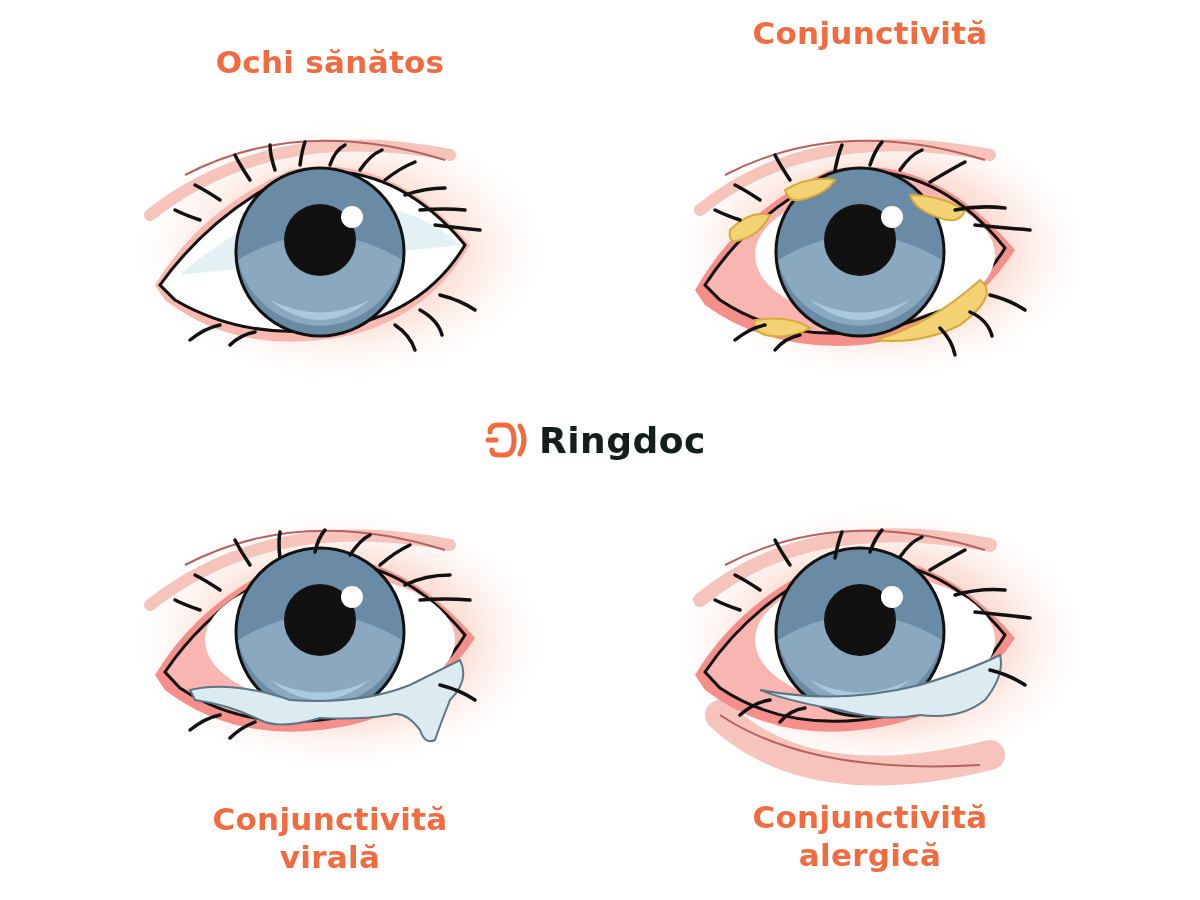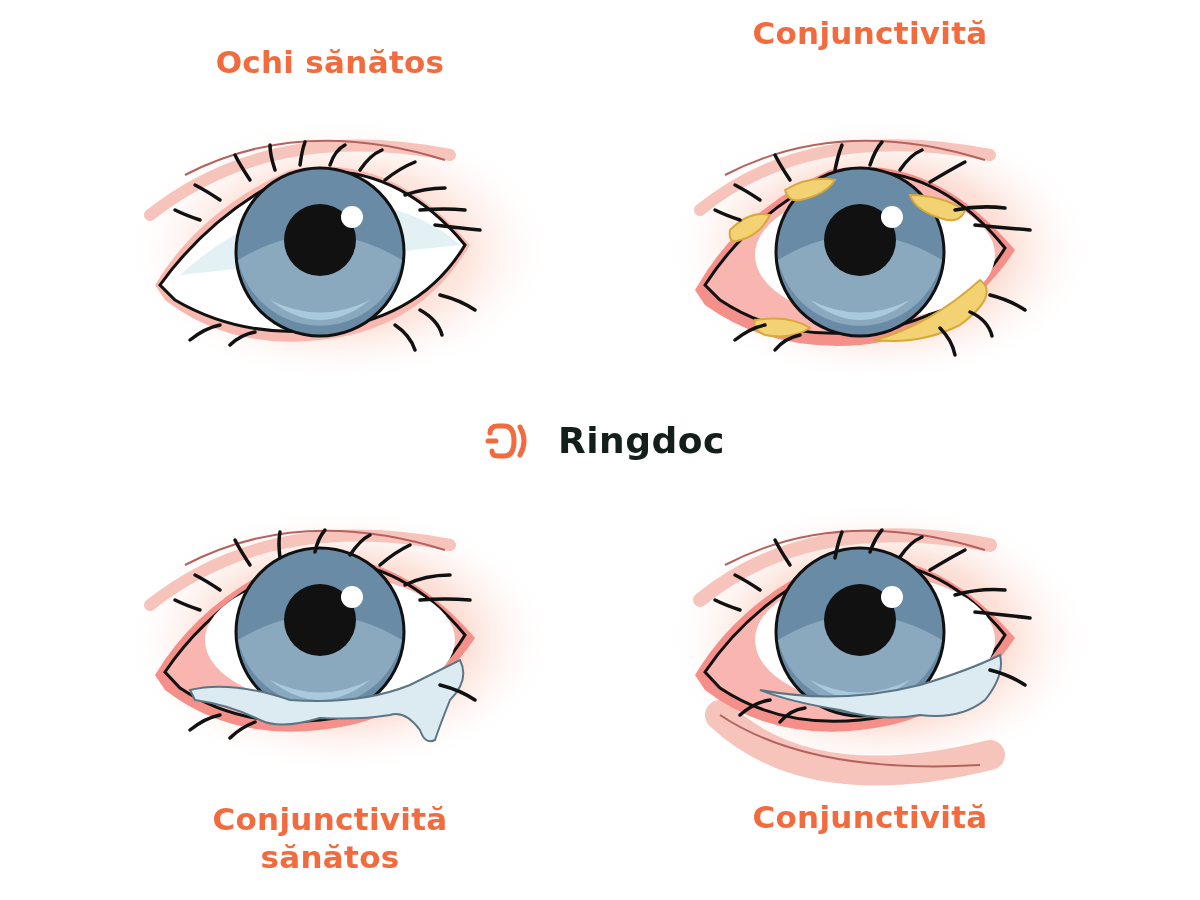--- a/index.html
+++ b/index.html
@@ -1,37 +1,38 @@
 <!DOCTYPE html>
 <html><head>
 <meta charset="utf-8">
 <style>
   html, body { margin:0; padding:0; background:#ffffff; }
   body { width:1200px; height:900px; position:relative; overflow:hidden; font-family:"DejaVu Sans", sans-serif; }
   .label { position:absolute; color:#f26b3f; font-weight:bold; font-size:31px; text-align:center; line-height:38px; letter-spacing:0.3px; }
   .panel { position:absolute; width:440px; height:300px; }
   .panel svg { width:100%; height:100%; display:block; }
-  .logo { position:absolute; left:484px; top:420px; display:flex; align-items:flex-end; gap:28px; }
+  .logo { position:absolute; left:484px; top:420px; display:flex; align-items:flex-start; gap:9px; }
   .logo-text { font-size:36px; font-weight:bold; color:#141e1b; letter-spacing:0.5px; font-family:"DejaVu Sans", sans-serif; }
 </style>
 </head>
 <body>
 
 <div class="label" style="left:180px; top:36px; width:300px;margin-top:7px;">
   <div>Ochi sănătos</div>
 </div>
 <div class="label" style="left:720px; top:14px; width:300px;">
   <div>Conjunctivită</div>
 </div>
 <div class="label" style="left:180px; top:800px; width:300px;">
   <div>Conjunctivită</div>
-  <div>sănătos</div>
+  <div>virală</div>
 </div>
 <div class="label" style="left:720px; top:798px; width:300px;">
   <div>Conjunctivită</div>
+  <div>alergică</div>
 </div>
 
 <svg width="0" height="0" style="position:absolute">
   <defs>
     <radialGradient id="glow" cx="50%" cy="50%" r="50%">
       <stop offset="0%" stop-color="#fbd9cf"></stop>
       <stop offset="60%" stop-color="#fde6de"></stop>
       <stop offset="100%" stop-color="#ffffff" stop-opacity="0"></stop>
     </radialGradient>
     <radialGradient id="glowRed" cx="50%" cy="50%" r="50%">

